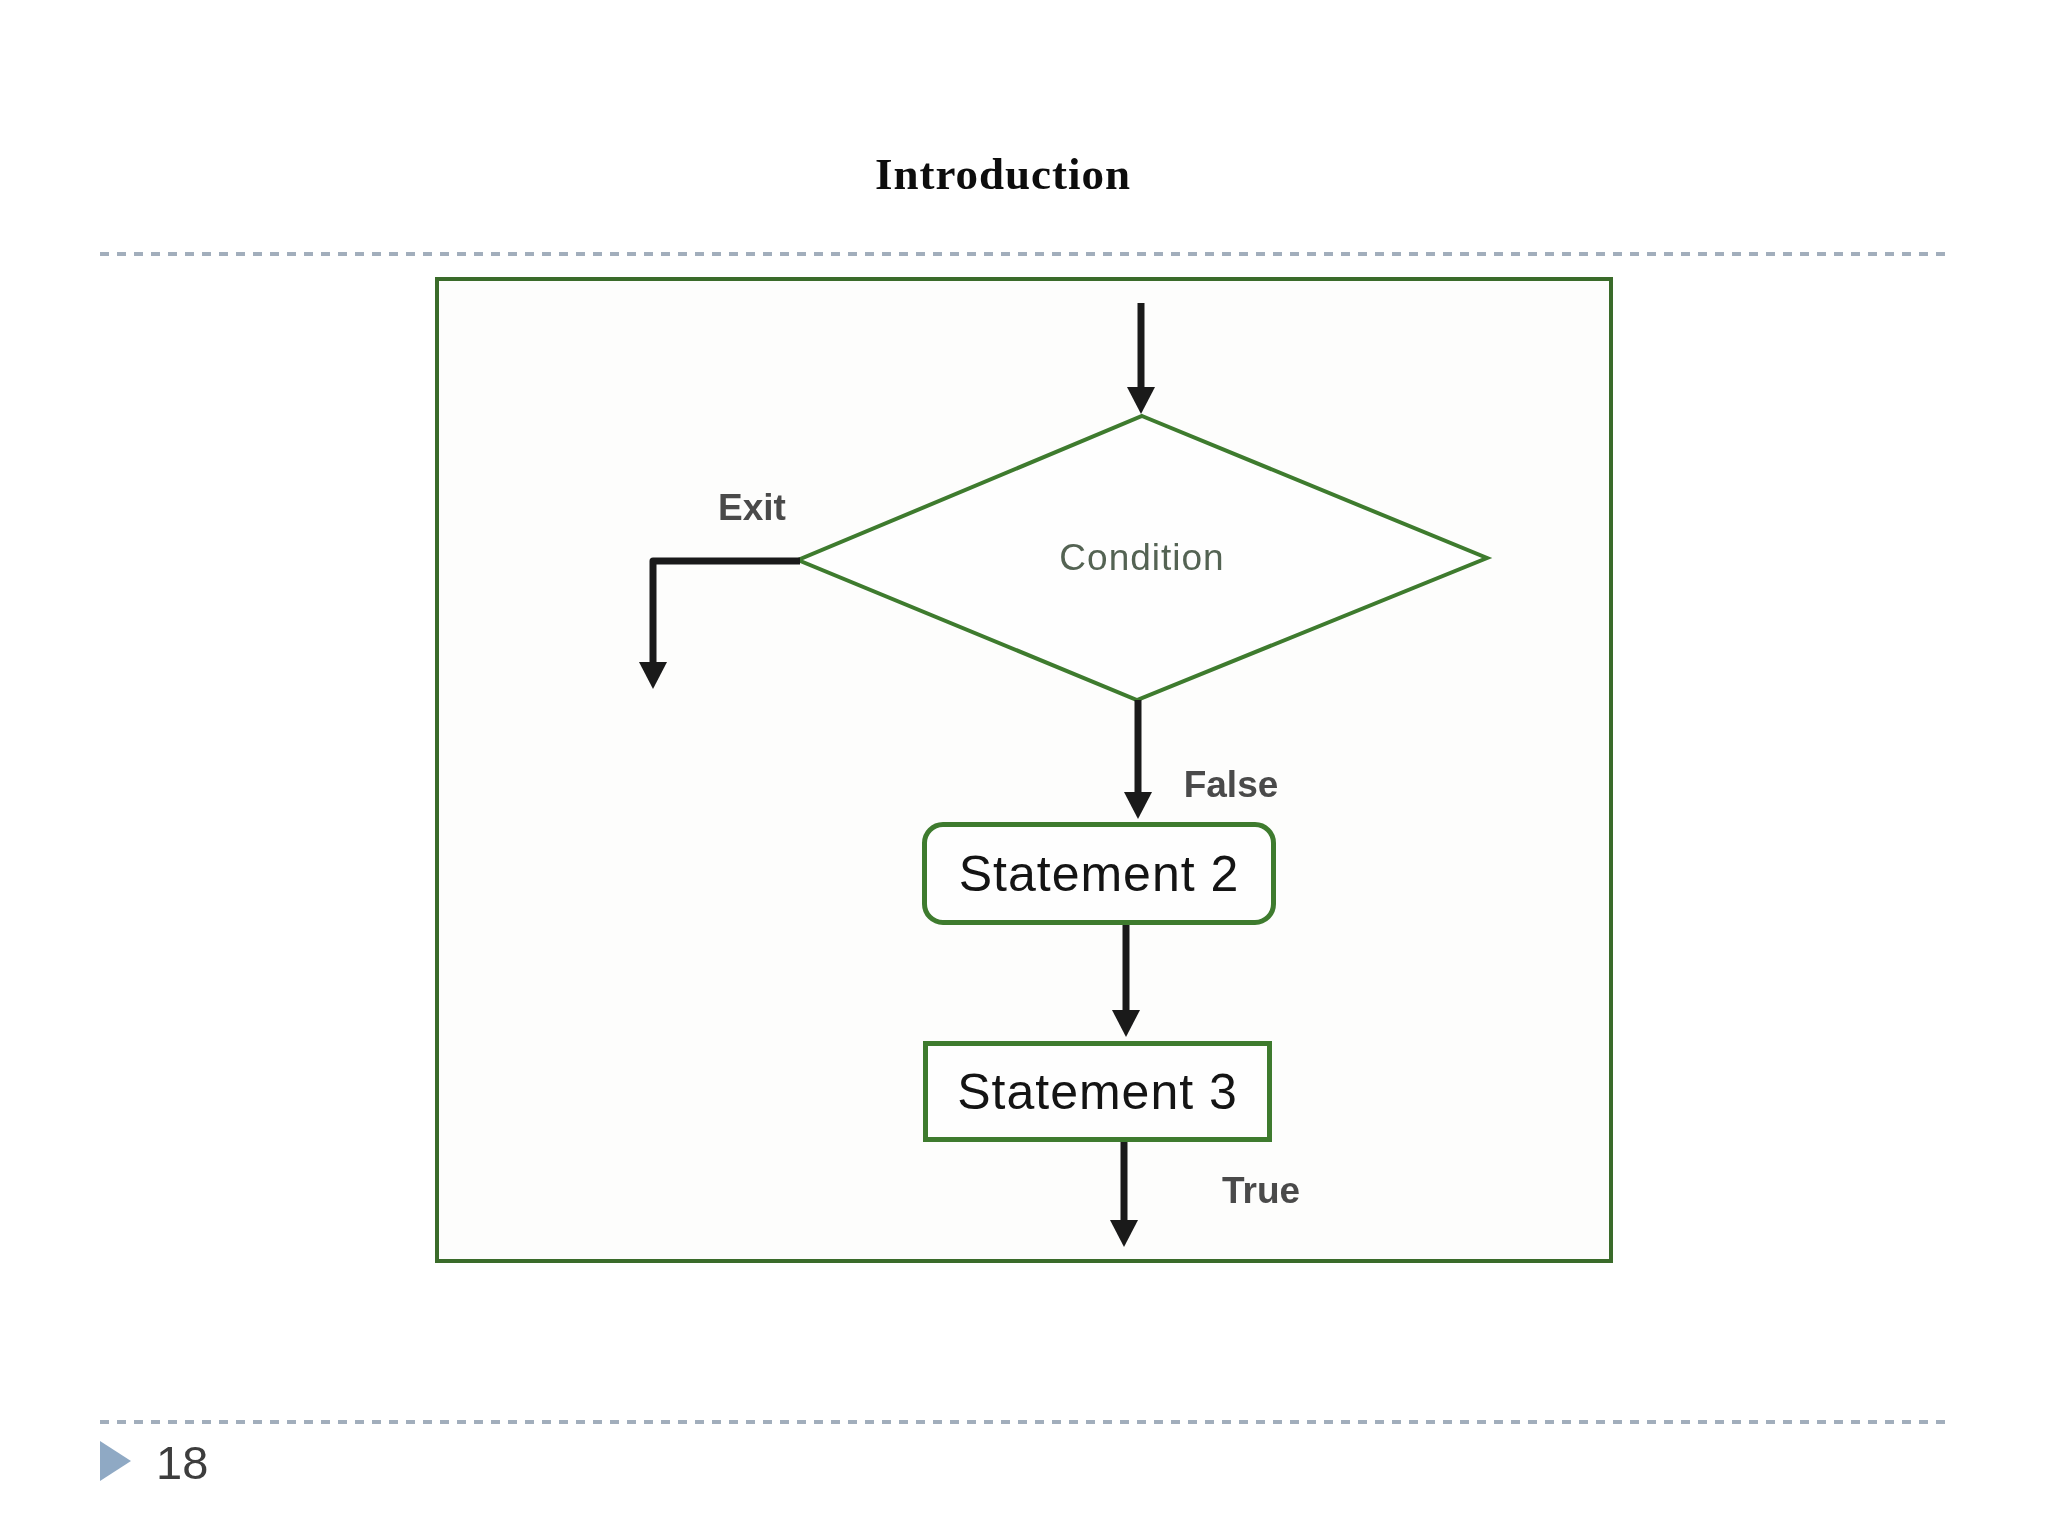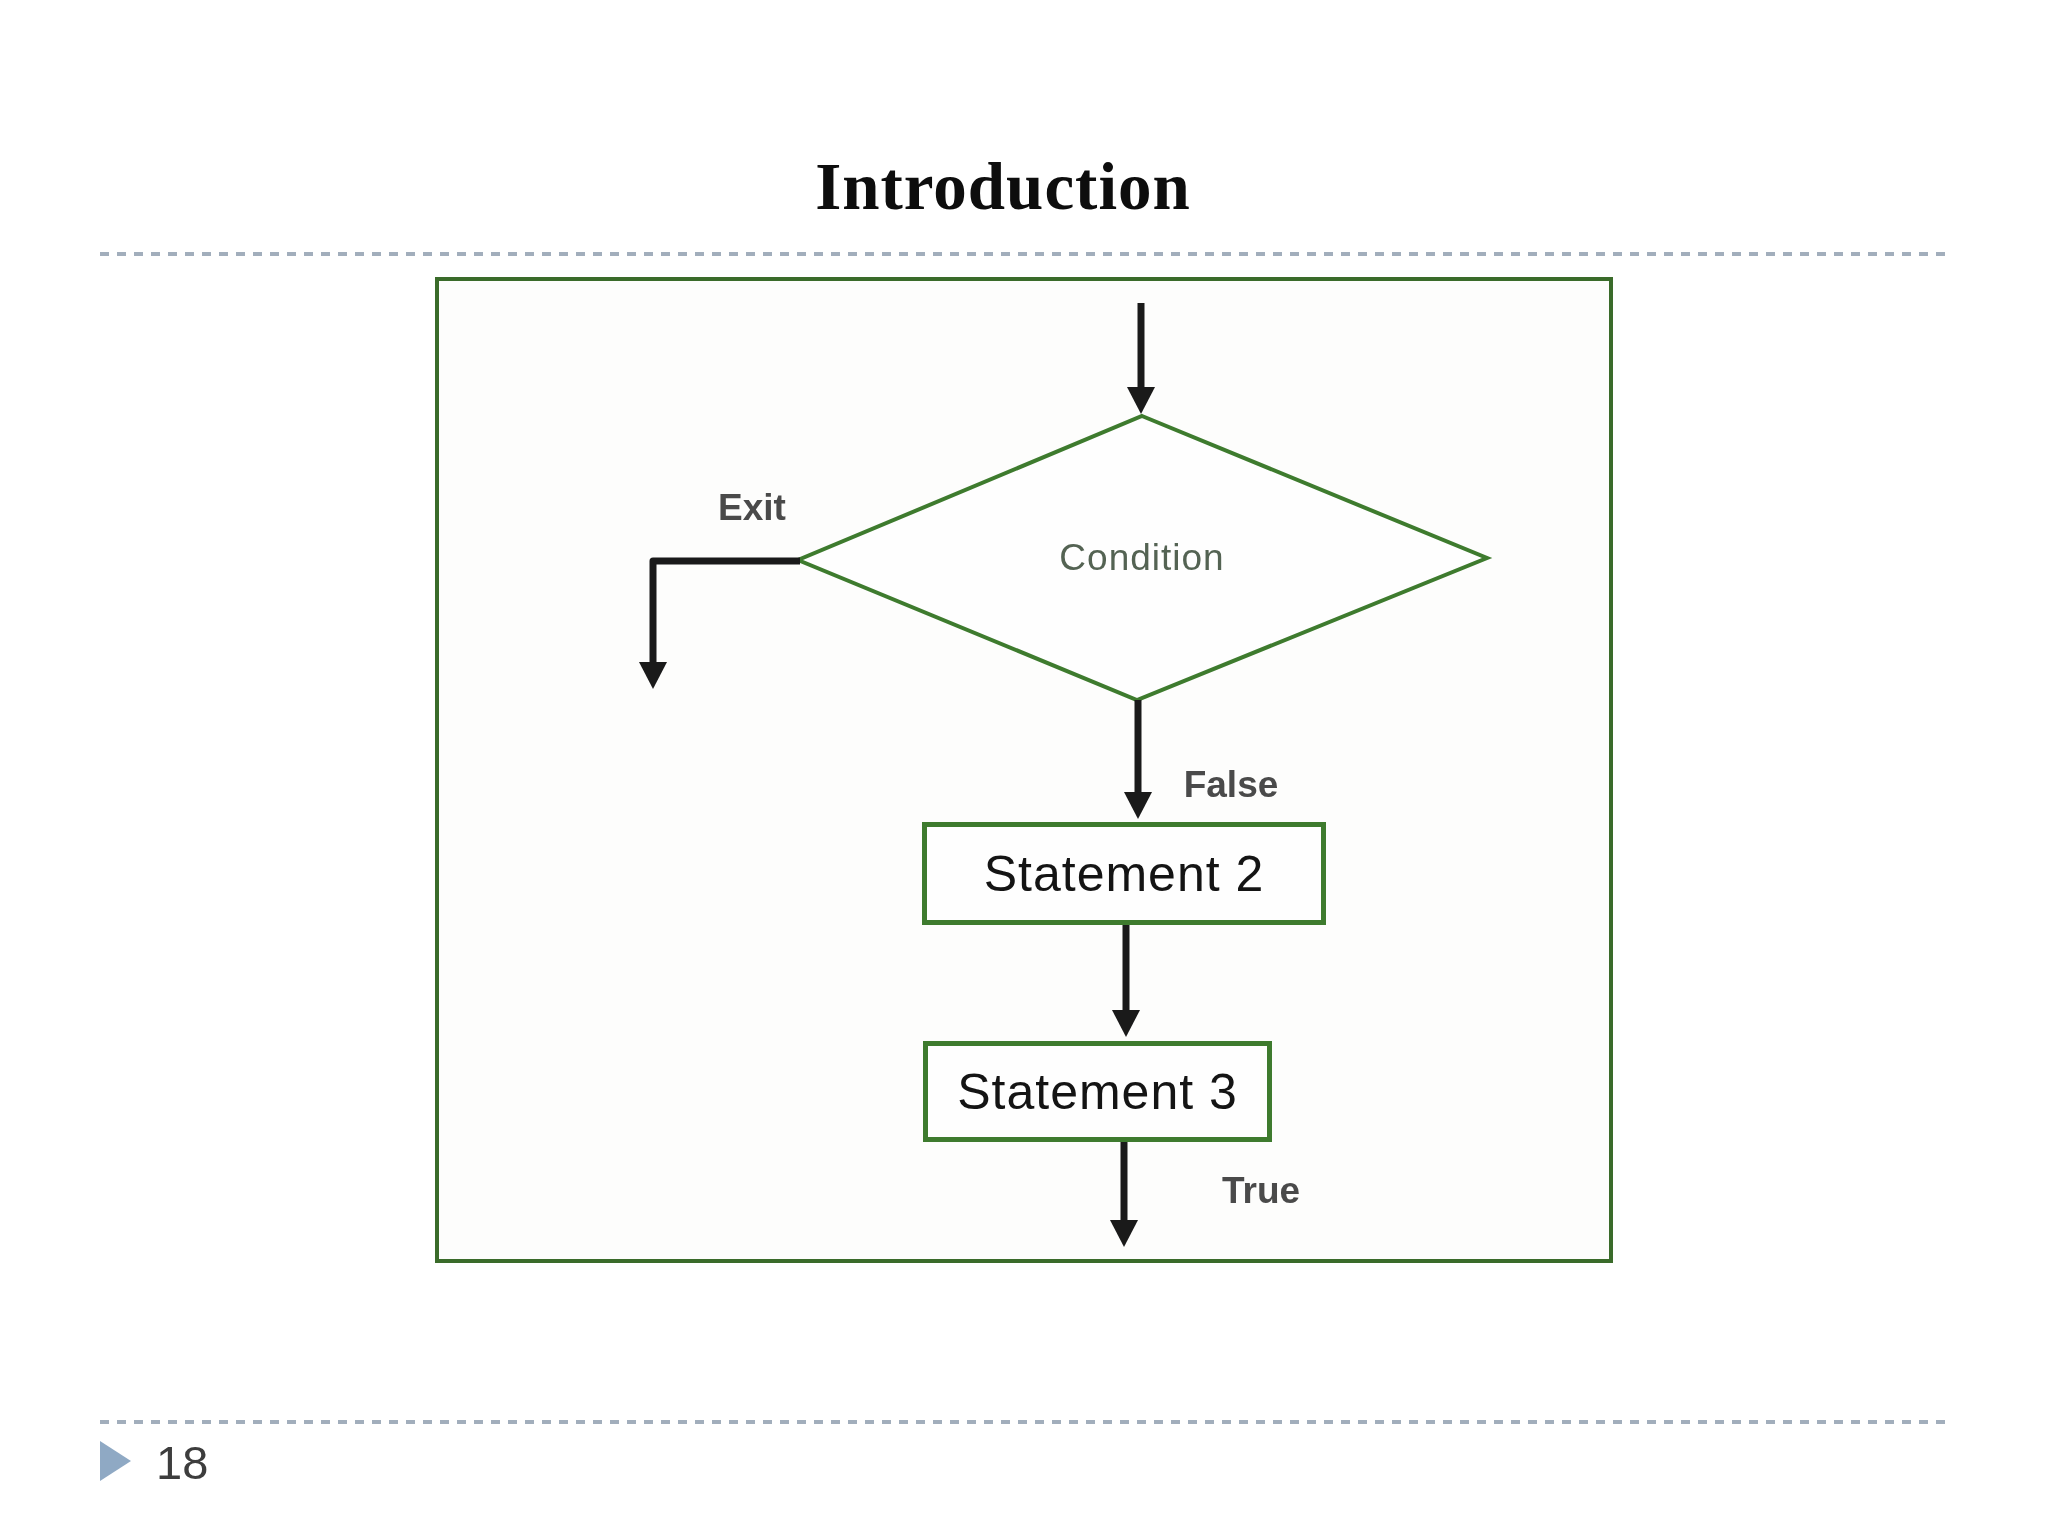--- a/index.html
+++ b/index.html
@@ -10,21 +10,21 @@
     overflow:hidden;
     font-family:"Liberation Sans", sans-serif;
   }
   .abs{position:absolute;}
 
   .slide-title{
     left:1003px;top:148px;
     transform:translateX(-50%);
     font-family:"Liberation Serif", serif;
     font-weight:bold;
-    font-size:67px;
+    font-size:45px;
     letter-spacing:1px;
     color:#0d0d0d;
     white-space:nowrap;
   }
 
   .divider{
     height:4px;
     background:repeating-linear-gradient(90deg,
       var(--dashed_line) 0 9px, transparent 9px 17px);
   }
@@ -48,21 +48,21 @@
 
   .stmt{
     box-sizing:border-box;
     border:5px solid var(--diagram_green);
     background:#fefefe;
     display:flex;align-items:center;justify-content:center;
     font-size:50px;color:#141414;
     letter-spacing:1px;
   }
   .stmt1{left:462px;top:688px;width:376px;height:112px;}
-  .stmt2{left:922px;top:822px;width:404px;height:103px;}
+  .stmt2{left:922px;top:822px;width:354px;height:103px;border-radius:21px;}
   .stmt3{left:923px;top:1041px;width:349px;height:101px;}
 
   .flabel{
     transform:translate(-50%,-50%);
     font-size:37px;font-weight:700;color:#4a4a4a;
     white-space:nowrap;
   }
   .lbl-true{left:752px;top:508px;}
   .lbl-false{left:1231px;top:737px;margin-top:48px;}
   .lbl-exit{left:1261px;top:1191px;}

